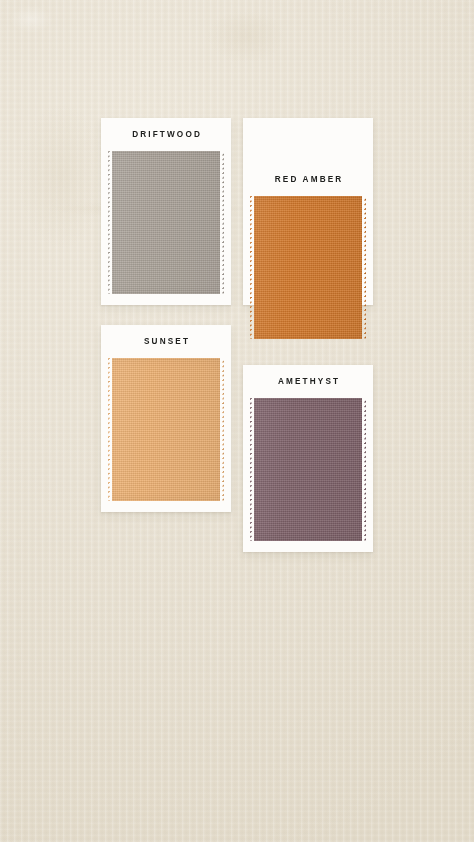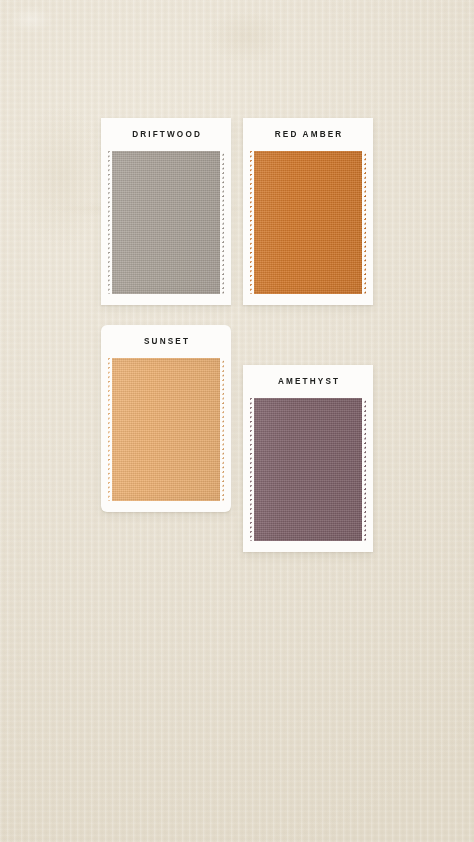--- a/index.html
+++ b/index.html
@@ -160,29 +160,29 @@
 
     <div class="card" style="background-color: rgb(253, 252, 250);">
       <span class="card-label" style="color: rgb(32, 33, 31);">DRIFTWOOD</span>
       <div class="swatch-wrap">
         <div class="swatch-shadow"></div>
         <div class="swatch" style="background-color: rgb(171, 163, 154);"></div>
       </div>
     </div>
 
     <div class="card" style="background-color: rgb(253, 252, 250);">
-      <span class="card-label" style="color: rgb(32, 33, 31);">RED AMBER</span>
+      <span class="card-label" style="color: rgb(32, 33, 31); margin-top: 45px;">RED AMBER</span>
       <div class="swatch-wrap">
         <div class="swatch-shadow"></div>
         <div class="swatch" style="background-color: rgb(210, 120, 43);"></div>
       </div>
     </div>
 
 
-    <div class="card" style="background-color: rgb(253, 252, 250); border-radius: 6px;">
+    <div class="card" style="background-color: rgb(253, 252, 250);">
       <span class="card-label" style="color: rgb(32, 33, 31);">SUNSET</span>
       <div class="swatch-wrap">
         <div class="swatch-shadow"></div>
         <div class="swatch" style="background-color: rgb(237, 177, 115);"></div>
       </div>
     </div>
 
 
     <div class="card" style="background-color: rgb(253, 252, 250); margin-top: 40px;">
       <span class="card-label" style="color: rgb(32, 33, 31);">AMETHYST</span>

